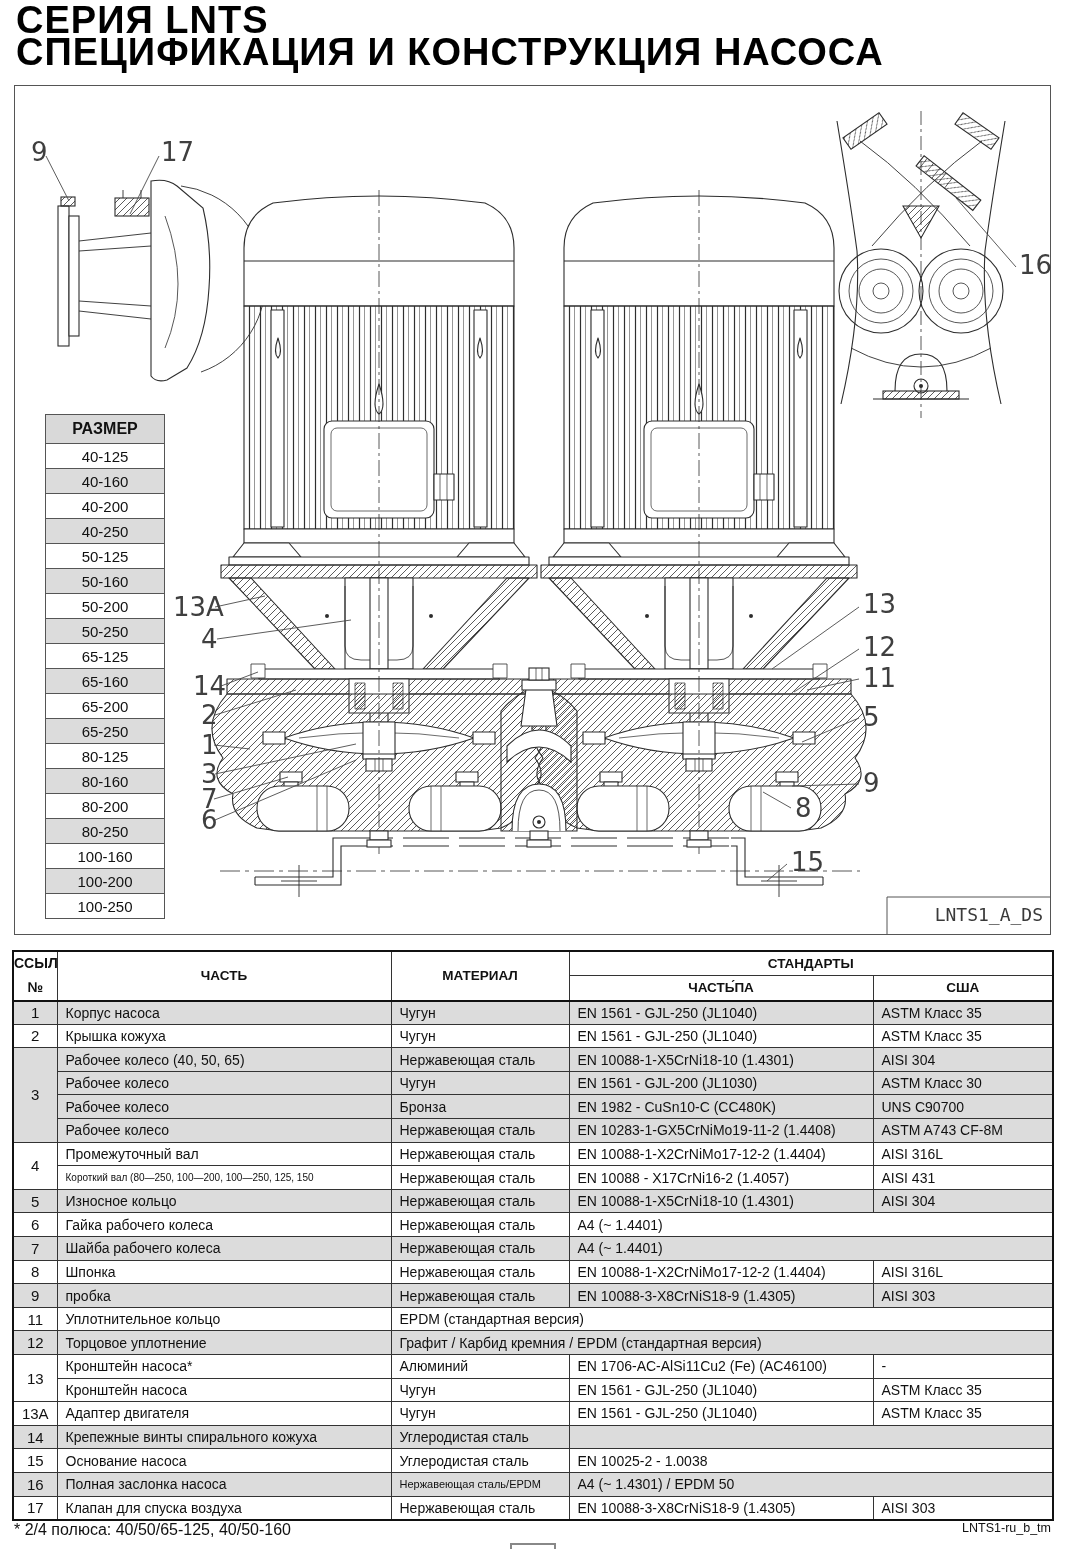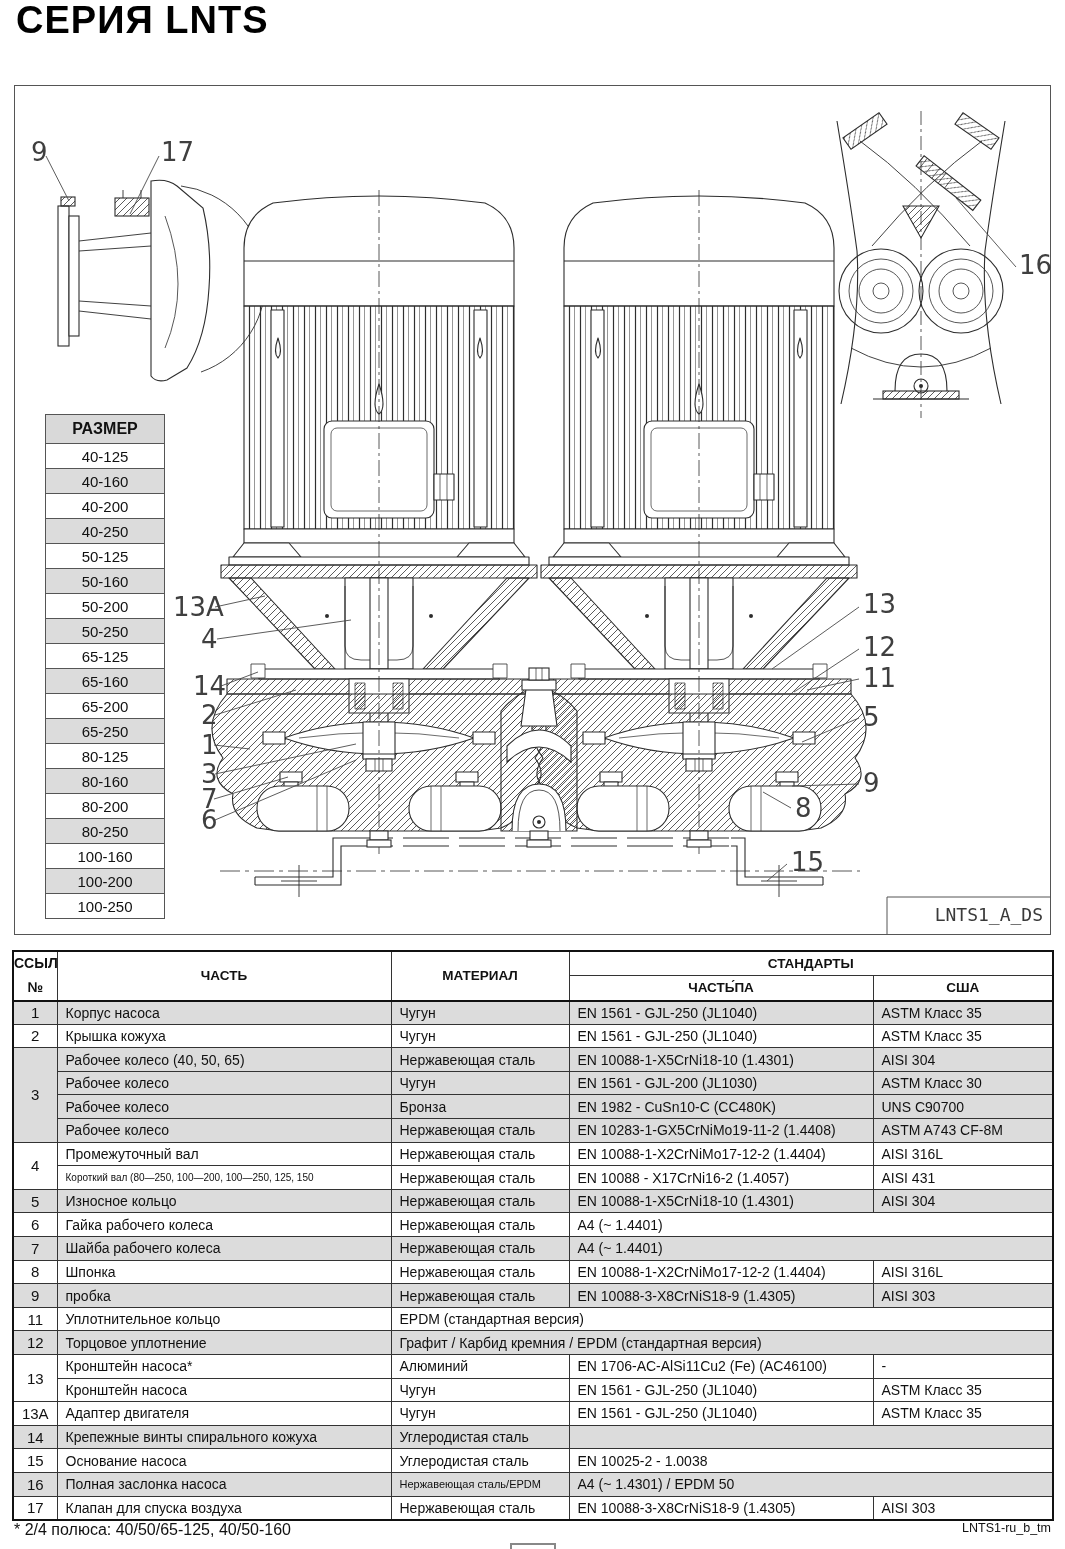--- a/index.html
+++ b/index.html
@@ -39,20 +39,21 @@
   .foot-note{position:absolute;left:14px;top:1521px;font-size:16px;color:#111;}
   .foot-code{position:absolute;right:14px;top:1521px;font-size:12.5px;color:#111;}
   .page-box{position:absolute;left:510px;top:1543px;width:46px;height:10px;
             border:2px solid #888;box-sizing:border-box;background:#fff;}
 </style>
 </head>
 <body>
 
 <div class="title">
   <div>СЕРИЯ LNTS</div>
+  <div>СПЕЦИФИКАЦИЯ И КОНСТРУКЦИЯ НАСОСА</div>
 </div>
 
 <div class="frame">
   <svg id="art" width="1037" height="850" viewBox="0 0 1037 850">
     <defs>
       <pattern id="hatch" patternUnits="userSpaceOnUse" width="7" height="7">
         <path d="M-1,1 l2,-2 M0,7 l7,-7 M6,8 l2,-2" stroke="#4a4a4a" stroke-width="0.9" fill="none"></path>
       </pattern>
       <pattern id="hatch2" patternUnits="userSpaceOnUse" width="4" height="4">
         <path d="M0,4 l4,-4" stroke="#333" stroke-width="0.8" fill="none"></path>

